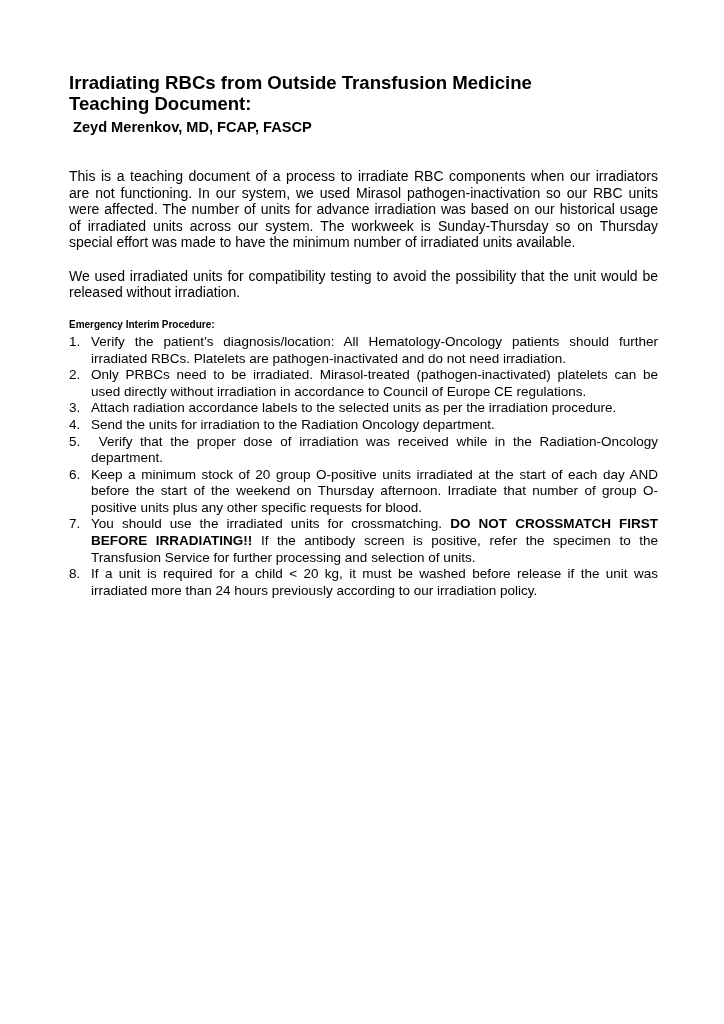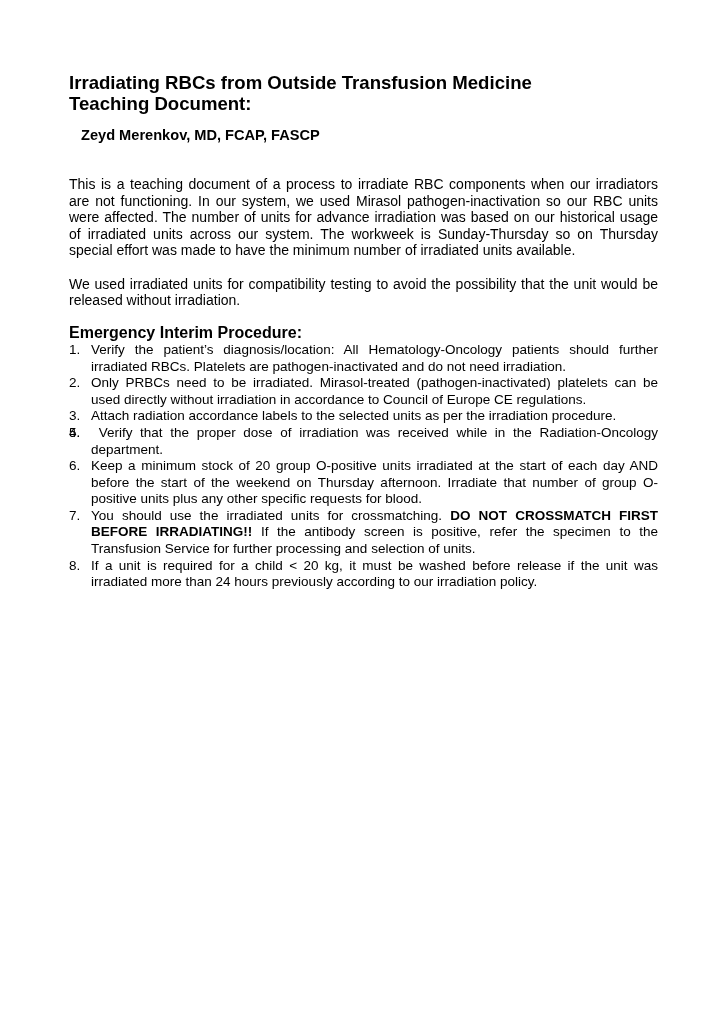--- a/index.html
+++ b/index.html
@@ -24,33 +24,33 @@
     .title {
       font-weight: bold;
       font-size: 18.6px;
       line-height: 21px;
       margin: 0;
     }
     .author, .affil {
       font-weight: bold;
       font-size: 14.6px;
       line-height: 18px;
-      margin: 12px;
+      margin: 4px;
     }
     .body-text {
       font-size: 14px;
       line-height: 16.6px;
       text-align: justify;
       margin: 0;
     }
     .para1 { margin-top: 32px; }
     .para2 { margin-top: 16.6px; }
     .section-heading {
       font-weight: bold;
-      font-size: 16px;
+      font-size: 10px;
       line-height: 16.6px;
       margin: 16.6px 0 0 0;
     }
     ol.steps {
       list-style: none;
       margin: 0;
       padding: 0;
     }
     ol.steps > li {
       position: relative;
@@ -93,20 +93,21 @@
     <li>
       <span class="num">2.</span>
       <span>Only PRBCs need to be irradiated.  Mirasol-treated (pathogen-inactivated) platelets can be used directly without irradiation in accordance to Council of Europe CE regulations.</span>
     </li>
     <li>
       <span class="num">3.</span>
       <span>Attach radiation accordance labels to the selected units as per the irradiation procedure.</span>
     </li>
     <li>
       <span class="num">4.</span>
+      <span>Send the units for irradiation to the Radiation Oncology department.</span>
     </li>
     <li>
       <span class="num">5.</span>
       <span style="white-space: pre-wrap;"> Verify that the proper dose of irradiation was received while in the Radiation-Oncology department.</span>
     </li>
     <li>
       <span class="num">6.</span>
       <span>Keep a minimum stock of 20 group O-positive units irradiated at the start of each day AND before the start of the weekend on Thursday afternoon.  Irradiate that number of group O-positive units plus any other specific requests for blood.</span>
     </li>
     <li>

